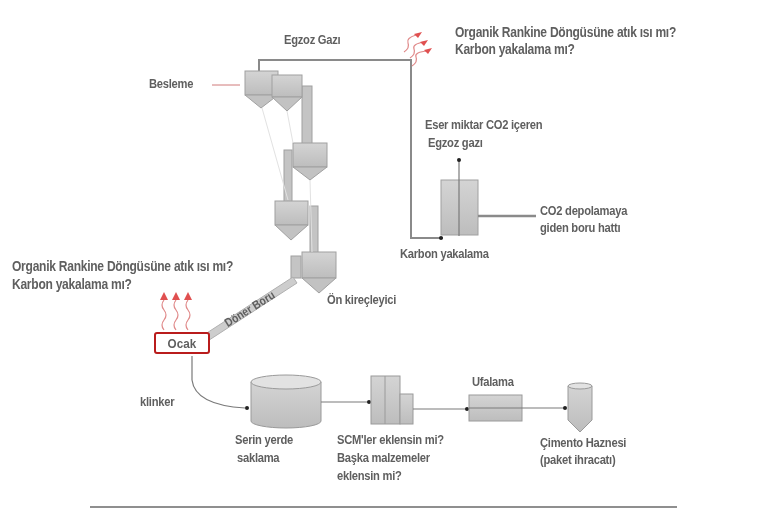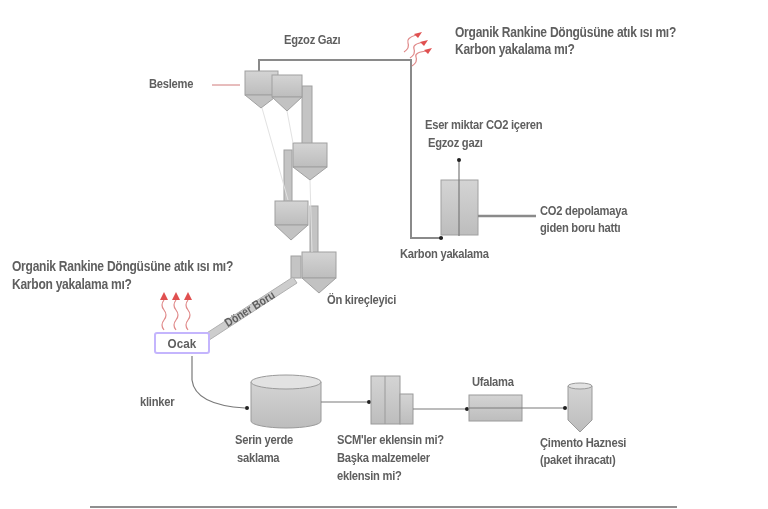--- a/index.html
+++ b/index.html
@@ -1,20 +1,20 @@
 <!DOCTYPE html>
 <html><head>
   <meta charset="utf-8">
   <style>
     html, body { margin: 0; padding: 0; background: #ffffff; }
     body { width: 768px; height: 509px; position: relative; overflow: hidden; font-family: "Liberation Sans", sans-serif; }
     .lbl { position: absolute; color: #5f5f5f; font-family: "Liberation Sans", sans-serif; font-weight: bold; font-size: 13px; line-height: 16px; white-space: nowrap; letter-spacing: -0.3px; transform: scaleX(0.86); transform-origin: left top; }
     .lbl.big { font-size: 14px; line-height: 18px; }
     svg.diagram { position: absolute; left: 0; top: 0; }
-    .ocak-box { position: absolute; left: 154px; top: 332px; width: 56px; height: 22px; border: 2px solid #c4b5fd; border-radius: 3px; background: #fff; box-sizing: border-box; display: flex; align-items: center; justify-content: center; }
+    .ocak-box { position: absolute; left: 154px; top: 332px; width: 56px; height: 22px; border: 2px solid #b91c1c; border-radius: 3px; background: #fff; box-sizing: border-box; display: flex; align-items: center; justify-content: center; }
     .ocak-box span { color: #5f5f5f; font-weight: bold; font-size: 13px; transform: scaleX(0.9); }
     .rot { position: absolute; left: 222px; top: 318px; color: #5f5f5f; font-weight: bold; font-size: 12px; transform: rotate(-32deg) scaleX(0.86); transform-origin: left top; white-space: nowrap; }
   </style>
 </head>
 <body>
 
 <svg class="diagram" width="768" height="509" viewBox="0 0 768 509" xmlns="http://www.w3.org/2000/svg">
   <defs>
     <linearGradient id="eq" x1="0" y1="0" x2="0" y2="1">
       <stop offset="0" stop-color="#d4d4d4"></stop>

